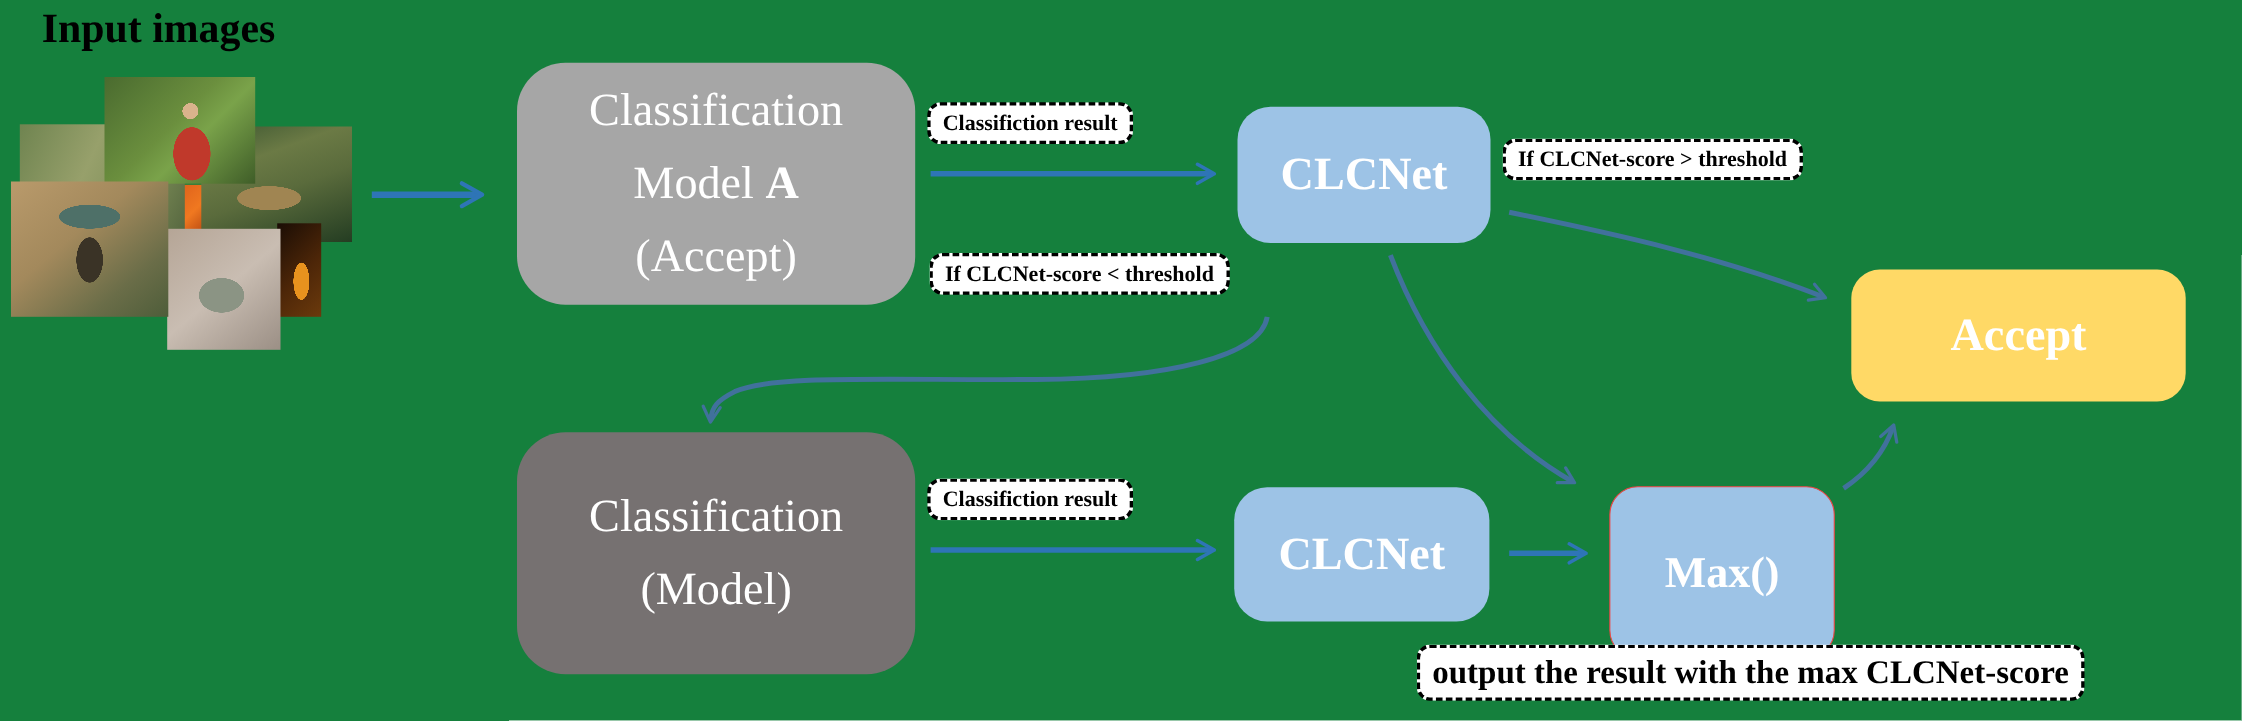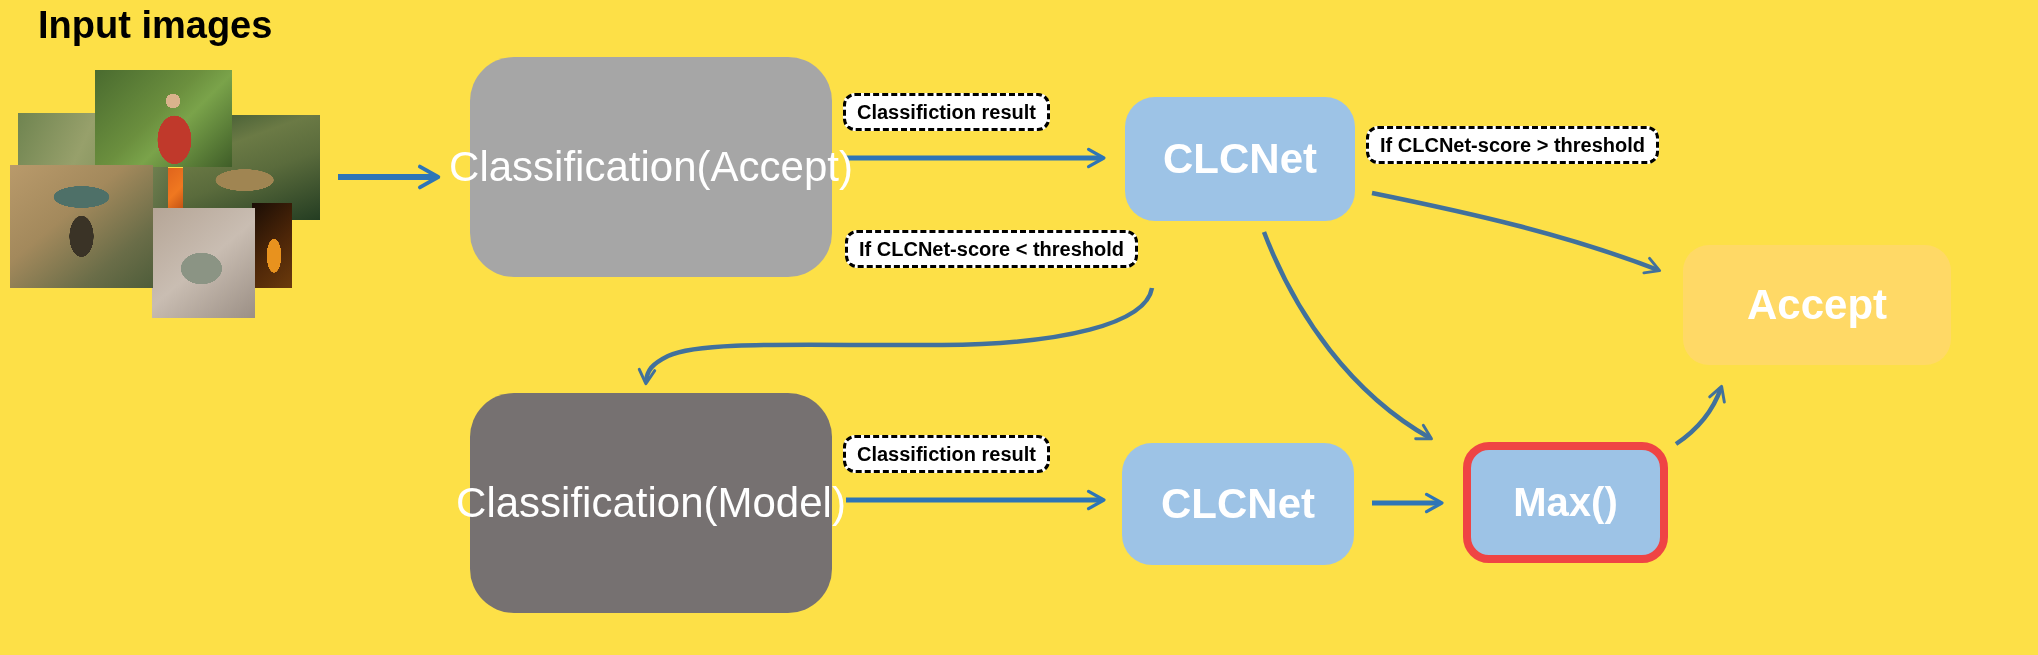--- a/index.html
+++ b/index.html
@@ -1,18 +1,18 @@
 <!DOCTYPE html>
 <html><head>
 <meta charset="utf-8">
 <style>
   html,body{margin:0;padding:0;background:#fff;}
   .canvas{
-    position:relative;width:2038px;height:655px;background:#fde047;overflow:hidden;
-    font-family:Liberation Sans, sans-serif;
+    position:relative;width:2038px;height:655px;background:#15803d;overflow:hidden;
+    font-family:Liberation Serif, serif;
   }
   .arrows{position:absolute;left:0;top:0;z-index:5;}
   .title{
     position:absolute;left:38px;top:4px;z-index:20;
     font-size:38px;font-weight:bold;color:#000;margin:0;
   }
   
   .collage{position:absolute;left:0;top:55px;width:330px;height:290px;z-index:10;}
   .photo{position:absolute;}
   .photo-boy{left:95px;top:15px;width:137px;height:97px;z-index:3;
@@ -36,33 +36,33 @@
   .photo-stingray{left:152px;top:153px;width:103px;height:110px;z-index:3;
     background:
       radial-gradient(ellipse 34px 26px at 48% 55%, #8b9484 0 60%, rgba(139,148,132,0) 61%),
       linear-gradient(140deg,#b5a596 0%,#c9bdb2 50%,#9b8f85 100%);}
   .photo-koi{left:252px;top:148px;width:40px;height:85px;z-index:2;
     background:
       radial-gradient(ellipse 12px 28px at 55% 62%, #e8921e 0 60%, rgba(232,146,30,0) 61%),
       linear-gradient(135deg,#1a0d05 0%,#4d2608 55%,#6b3a0c 100%);}
   
   .node{
-    position:absolute;z-index:10;display:flex;
+    position:absolute;z-index:10;display:flex;flex-direction:column;
     align-items:center;justify-content:center;text-align:center;
     color:#fff;border-radius:30px;
   }
   .node-line{font-size:42px;line-height:66px;font-weight:400;}
   .node-label{font-size:42px;font-weight:bold;}
   .model-a{left:470px;top:57px;width:362px;height:220px;background:#A6A6A6;border-radius:44px;}
   .model-b{left:470px;top:393px;width:362px;height:220px;background:#767171;border-radius:44px;}
   .clcnet-top{left:1125px;top:97px;width:230px;height:124px;background:#9DC3E6;}
   .clcnet-bottom{left:1122px;top:443px;width:232px;height:122px;background:#9DC3E6;}
-  .max-node{left:1463px;top:442px;width:205px;height:121px;background:#9DC3E6;border:8px solid #ef4444;border-radius:26px;box-sizing:border-box;}
+  .max-node{left:1463px;top:442px;width:205px;height:157px;background:#9DC3E6;border:1px solid #ef4444;border-radius:26px;box-sizing:border-box;}
   .max-node .node-label{font-size:40px;}
-  .accept-node{left:1683px;top:245px;width:268px;height:120px;background:#FFD966;border-radius:26px;}
+  .accept-node{left:1683px;top:245px;width:304px;height:120px;background:#FFD966;border-radius:26px;}
   
   .tag{
     position:absolute;z-index:20;background:#fff;color:#000;
     border:3px dashed #000;border-radius:12px;
     font-size:20px;font-weight:bold;line-height:1.3;
     padding:3px 11px;white-space:nowrap;
   }
   .tag-crt{left:843px;top:93px;}
   .tag-gt{left:1366px;top:126px;}
   .tag-lt{left:845px;top:230px;}
@@ -100,20 +100,21 @@
     <div class="photo photo-fishrod"></div>
     <div class="photo photo-orangefish"></div>
     <div class="photo photo-koi"></div>
     <div class="photo photo-boy"></div>
     <div class="photo photo-stingray"></div>
     <div class="photo photo-feeder"></div>
   </div>
 
   <div class="node model-a">
     <div class="node-line">Classification</div>
+    <div class="node-line"><span>Model </span><b>A</b></div>
     <div class="node-line">(Accept)</div>
   </div>
 
   <div class="node model-b">
     <div class="node-line">Classification</div>
     <div class="node-line">(Model)</div>
   </div>
 
   <div class="node clcnet-top">
     <div class="node-label">CLCNet</div>
@@ -128,14 +129,15 @@
   </div>
 
   <div class="node accept-node">
     <div class="node-label">Accept</div>
   </div>
 
   <div class="tag tag-crt">Classifiction result</div>
   <div class="tag tag-lt">If CLCNet-score &lt; threshold</div>
   <div class="tag tag-gt">If CLCNet-score &gt; threshold</div>
   <div class="tag tag-crb">Classifiction result</div>
+  <div class="tag tag-out">output the result with the max CLCNet-score</div>
 
 </div>
 
 </body></html>

